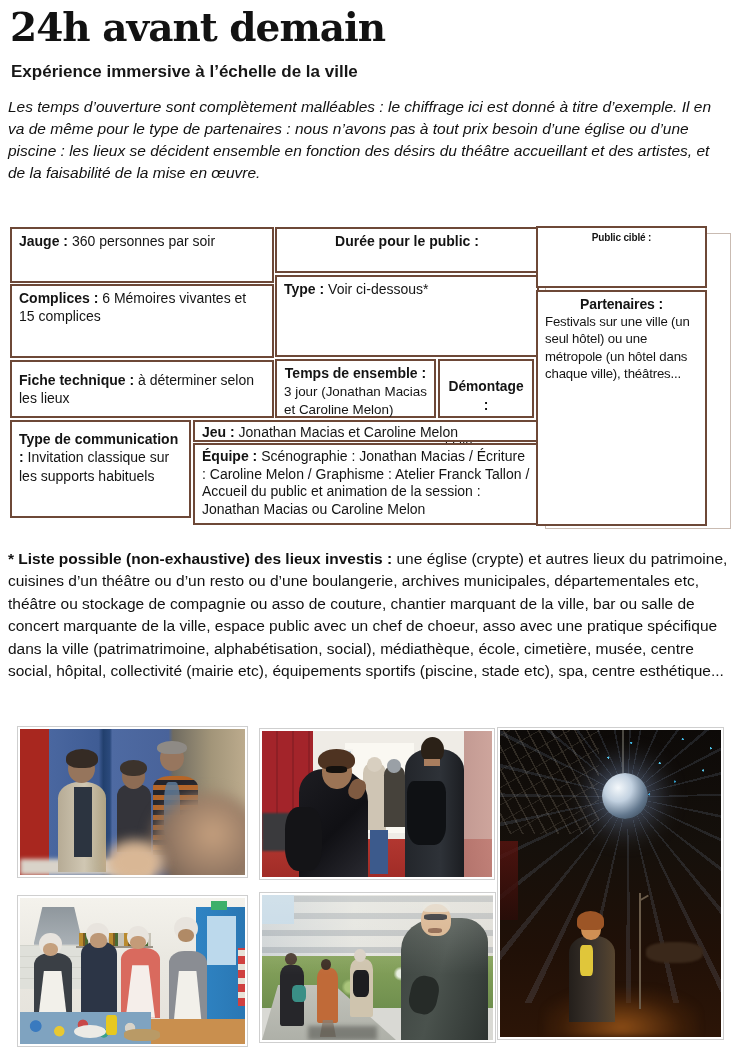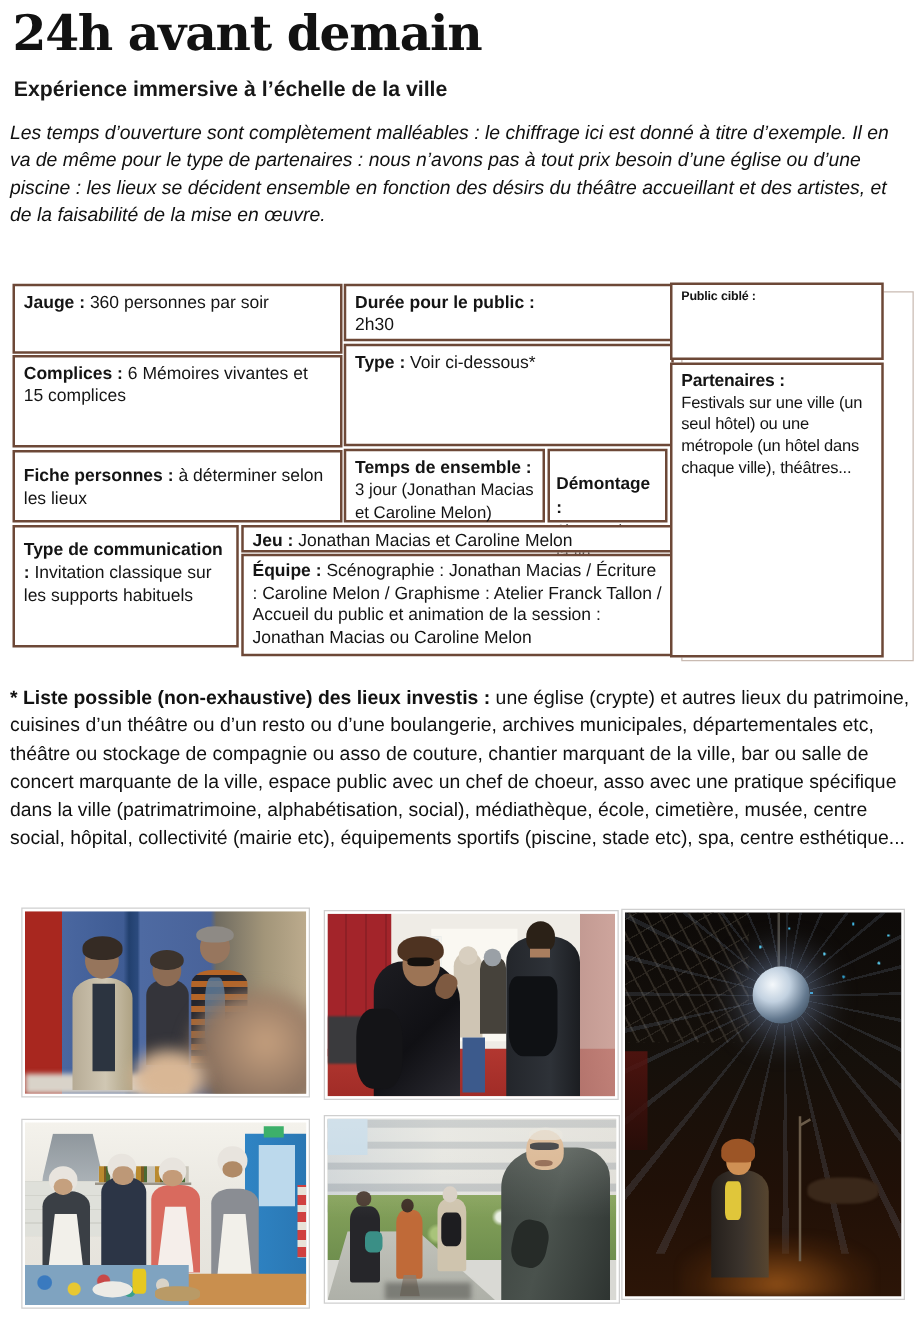--- a/index.html
+++ b/index.html
@@ -9,21 +9,21 @@
   .title{position:absolute;left:10px;top:4px;font-family:"DejaVu Serif",serif;
          font-weight:700;font-size:39px;letter-spacing:-1px;color:#121212;}
   .subtitle{position:absolute;left:11px;top:62px;font-size:17px;font-weight:700;color:#171717;}
   .intro{position:absolute;left:8px;top:96px;width:722px;font-size:15.5px;line-height:22px;
          font-style:italic;color:#111;}
   .note{position:absolute;left:8px;top:548px;width:724px;font-size:15.5px;line-height:22.4px;color:#111;}
   .note b{font-weight:700;}
 
   .box{position:absolute;background:#fff;border:2px solid #6d4837;box-sizing:border-box;
        padding:3px 7px;font-size:14px;line-height:1.32;color:#141414;}
-  .box .lbl{font-weight:700;}
+  .box .lbl{font-weight:700;text-align:center;}
   .sm{font-size:13.2px;line-height:1.3;letter-spacing:-0.15px;}
   .outerbox{position:absolute;box-sizing:border-box;border:1px solid #c9bbb2;background:#fff;}
 
   .ph{position:absolute;background:#fff;border:1px solid #cfcfcf;padding:2px;box-sizing:border-box;}
   .art{position:relative;width:100%;height:100%;overflow:hidden;}
   .art div{position:absolute;}
 </style>
 </head>
 <body>
 
@@ -39,32 +39,31 @@
     <span class="lbl">Jauge :</span>
     <span>360 personnes par soir</span>
   </div>
 
   <div class="box" style="left:10px;top:284px;width:264px;height:74px;">
     <span class="lbl">Complices :</span>
     <span>6 Mémoires vivantes et 15 complices</span>
   </div>
 
   <div class="box" style="left:10px;top:360px;width:264px;height:58px;padding-top:9px;">
-    <span class="lbl">Fiche personnes :</span>
+    <span class="lbl">Fiche technique :</span>
     <span>à déterminer selon les lieux</span>
   </div>
 
   <div class="box" style="left:10px;top:420px;width:181px;height:98px;padding-top:8px;">
     <span class="lbl">Type de communication :</span>
     <span>Invitation classique sur les supports habituels</span>
   </div>
 
   <div class="box" style="left:275px;top:227px;width:264px;height:46px;">
     <div class="lbl">Durée pour le public :</div>
-    <div>2h30</div>
   </div>
 
   <div class="box" style="left:275px;top:275px;width:264px;height:82px;">
     <span class="lbl">Type :</span>
     <span>Voir ci-dessous*</span>
   </div>
 
   <div class="box" style="left:275px;top:359px;width:161px;height:59px;font-size:13.4px;line-height:1.35;">
     <div class="lbl" style="font-size:14px;">Temps de ensemble :</div>
     <div>3 jour (Jonathan Macias et Caroline Melon)</div>

